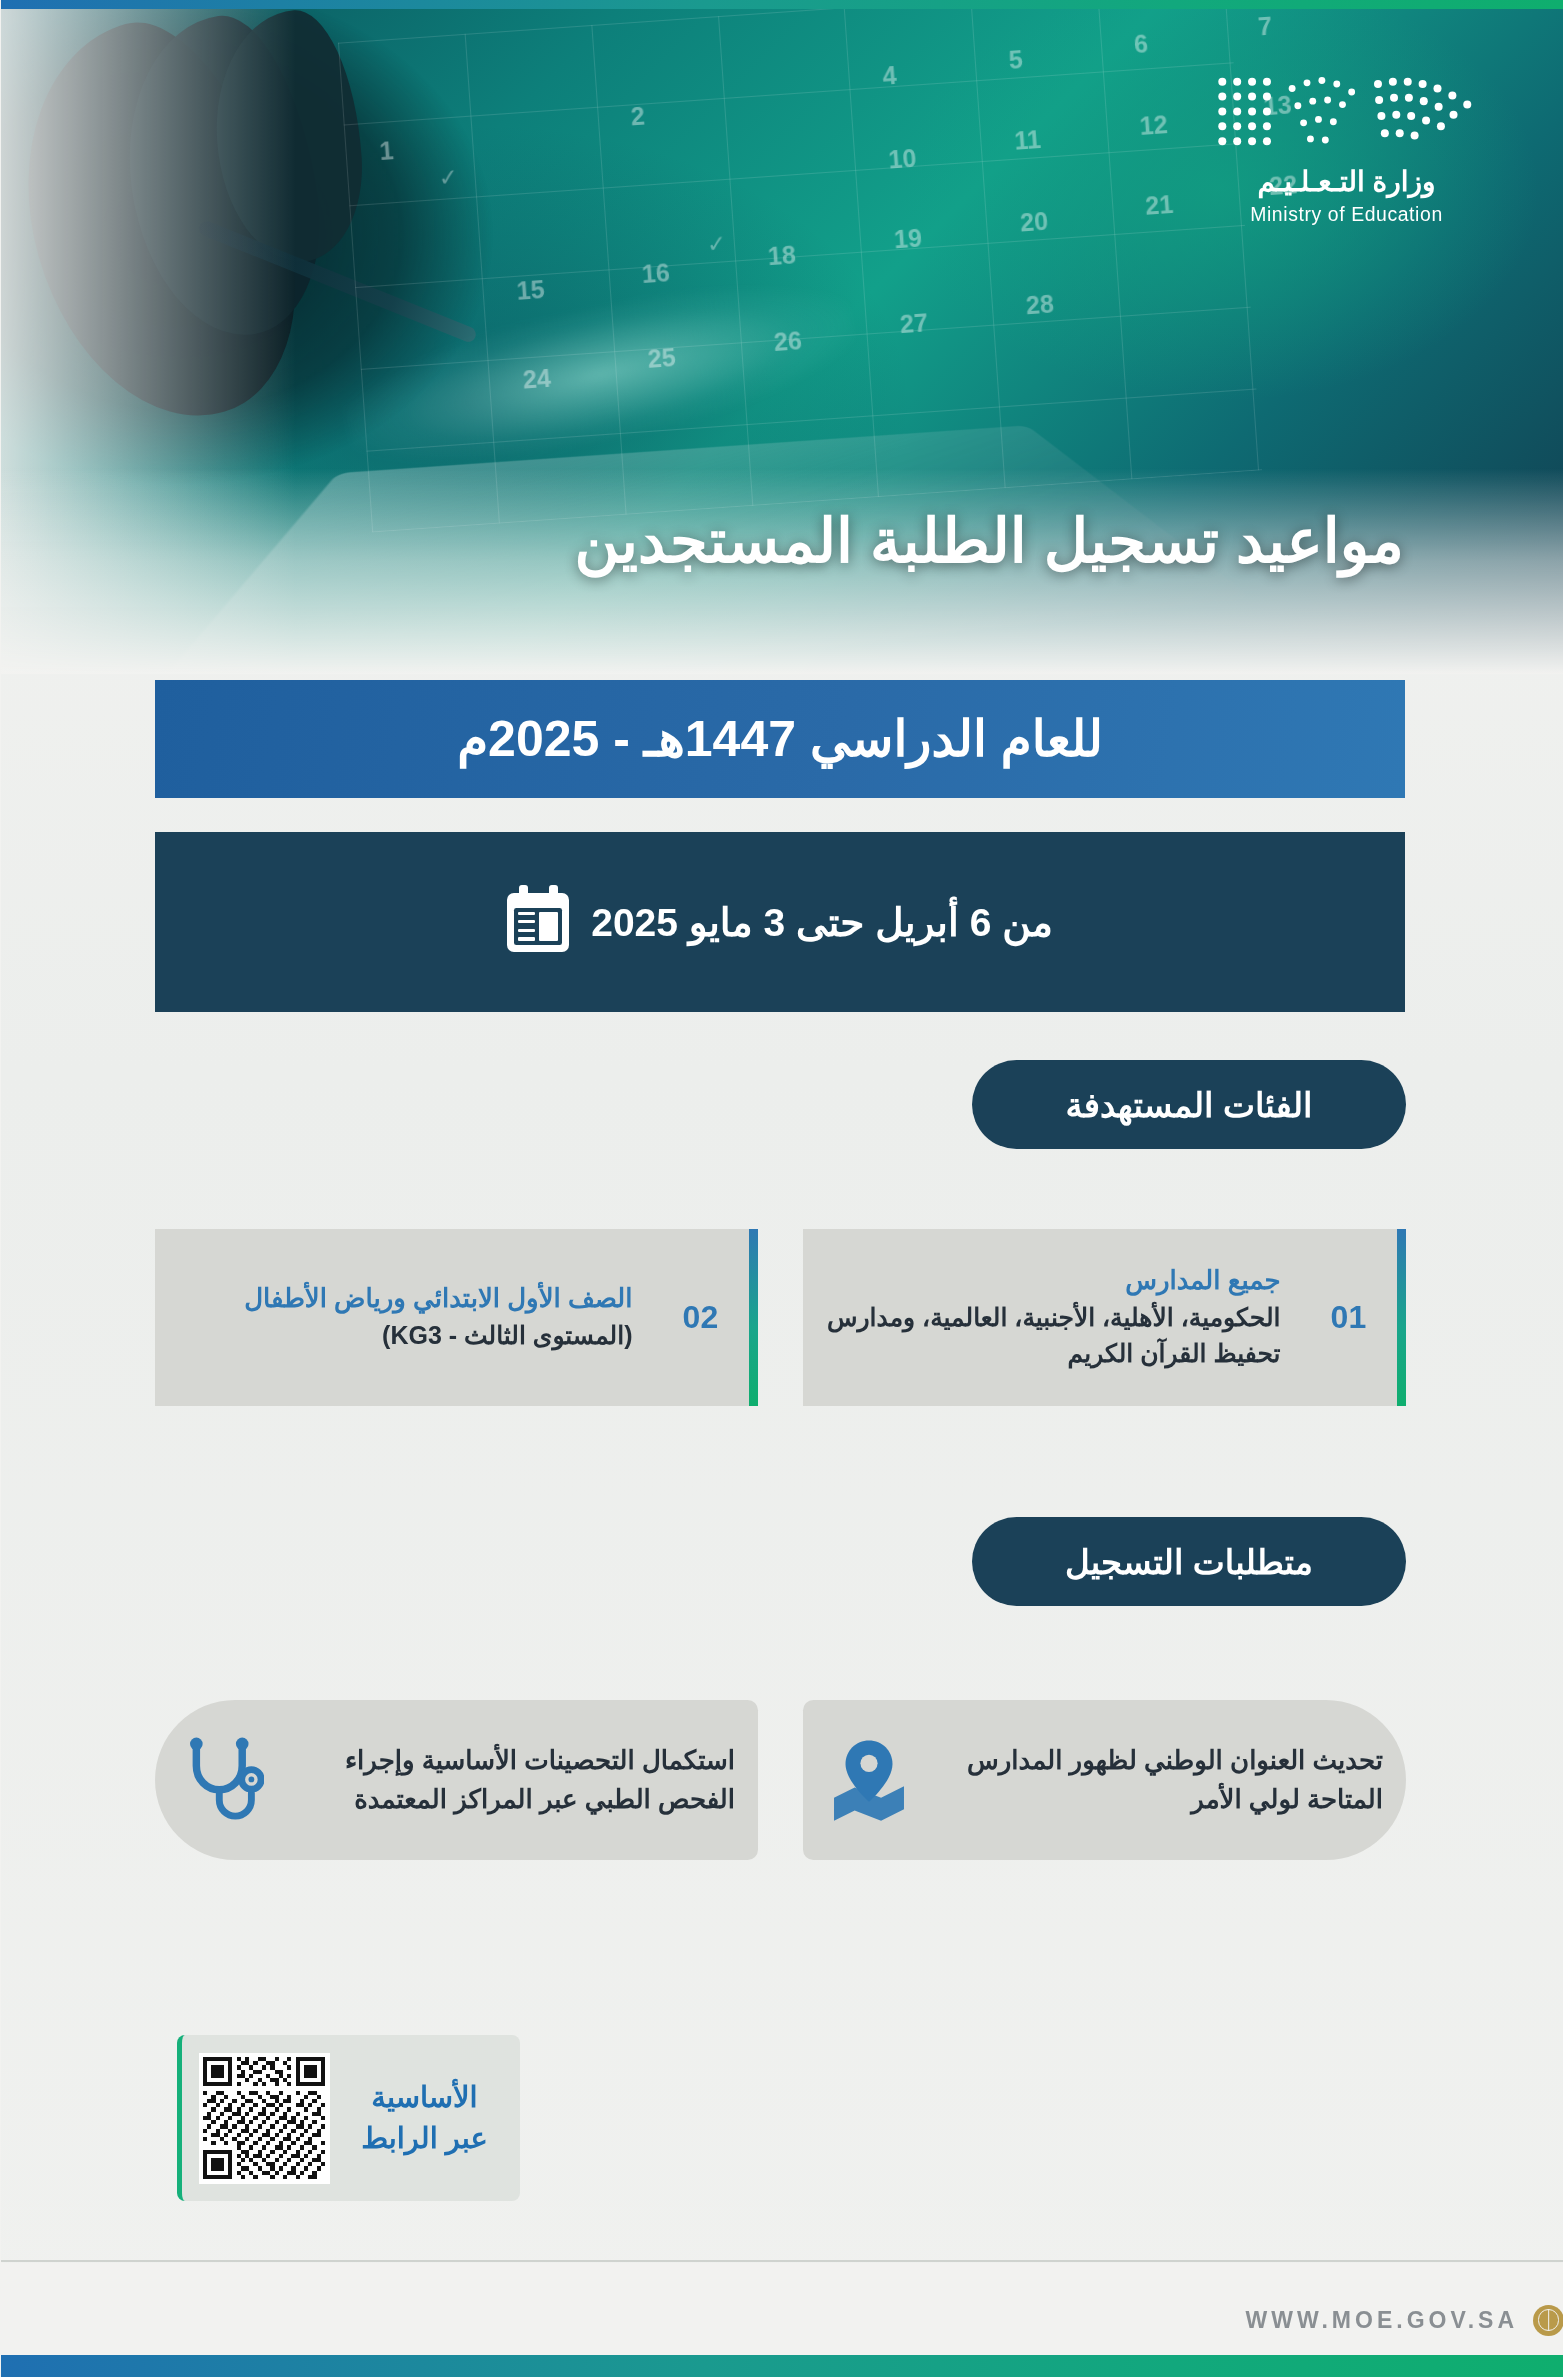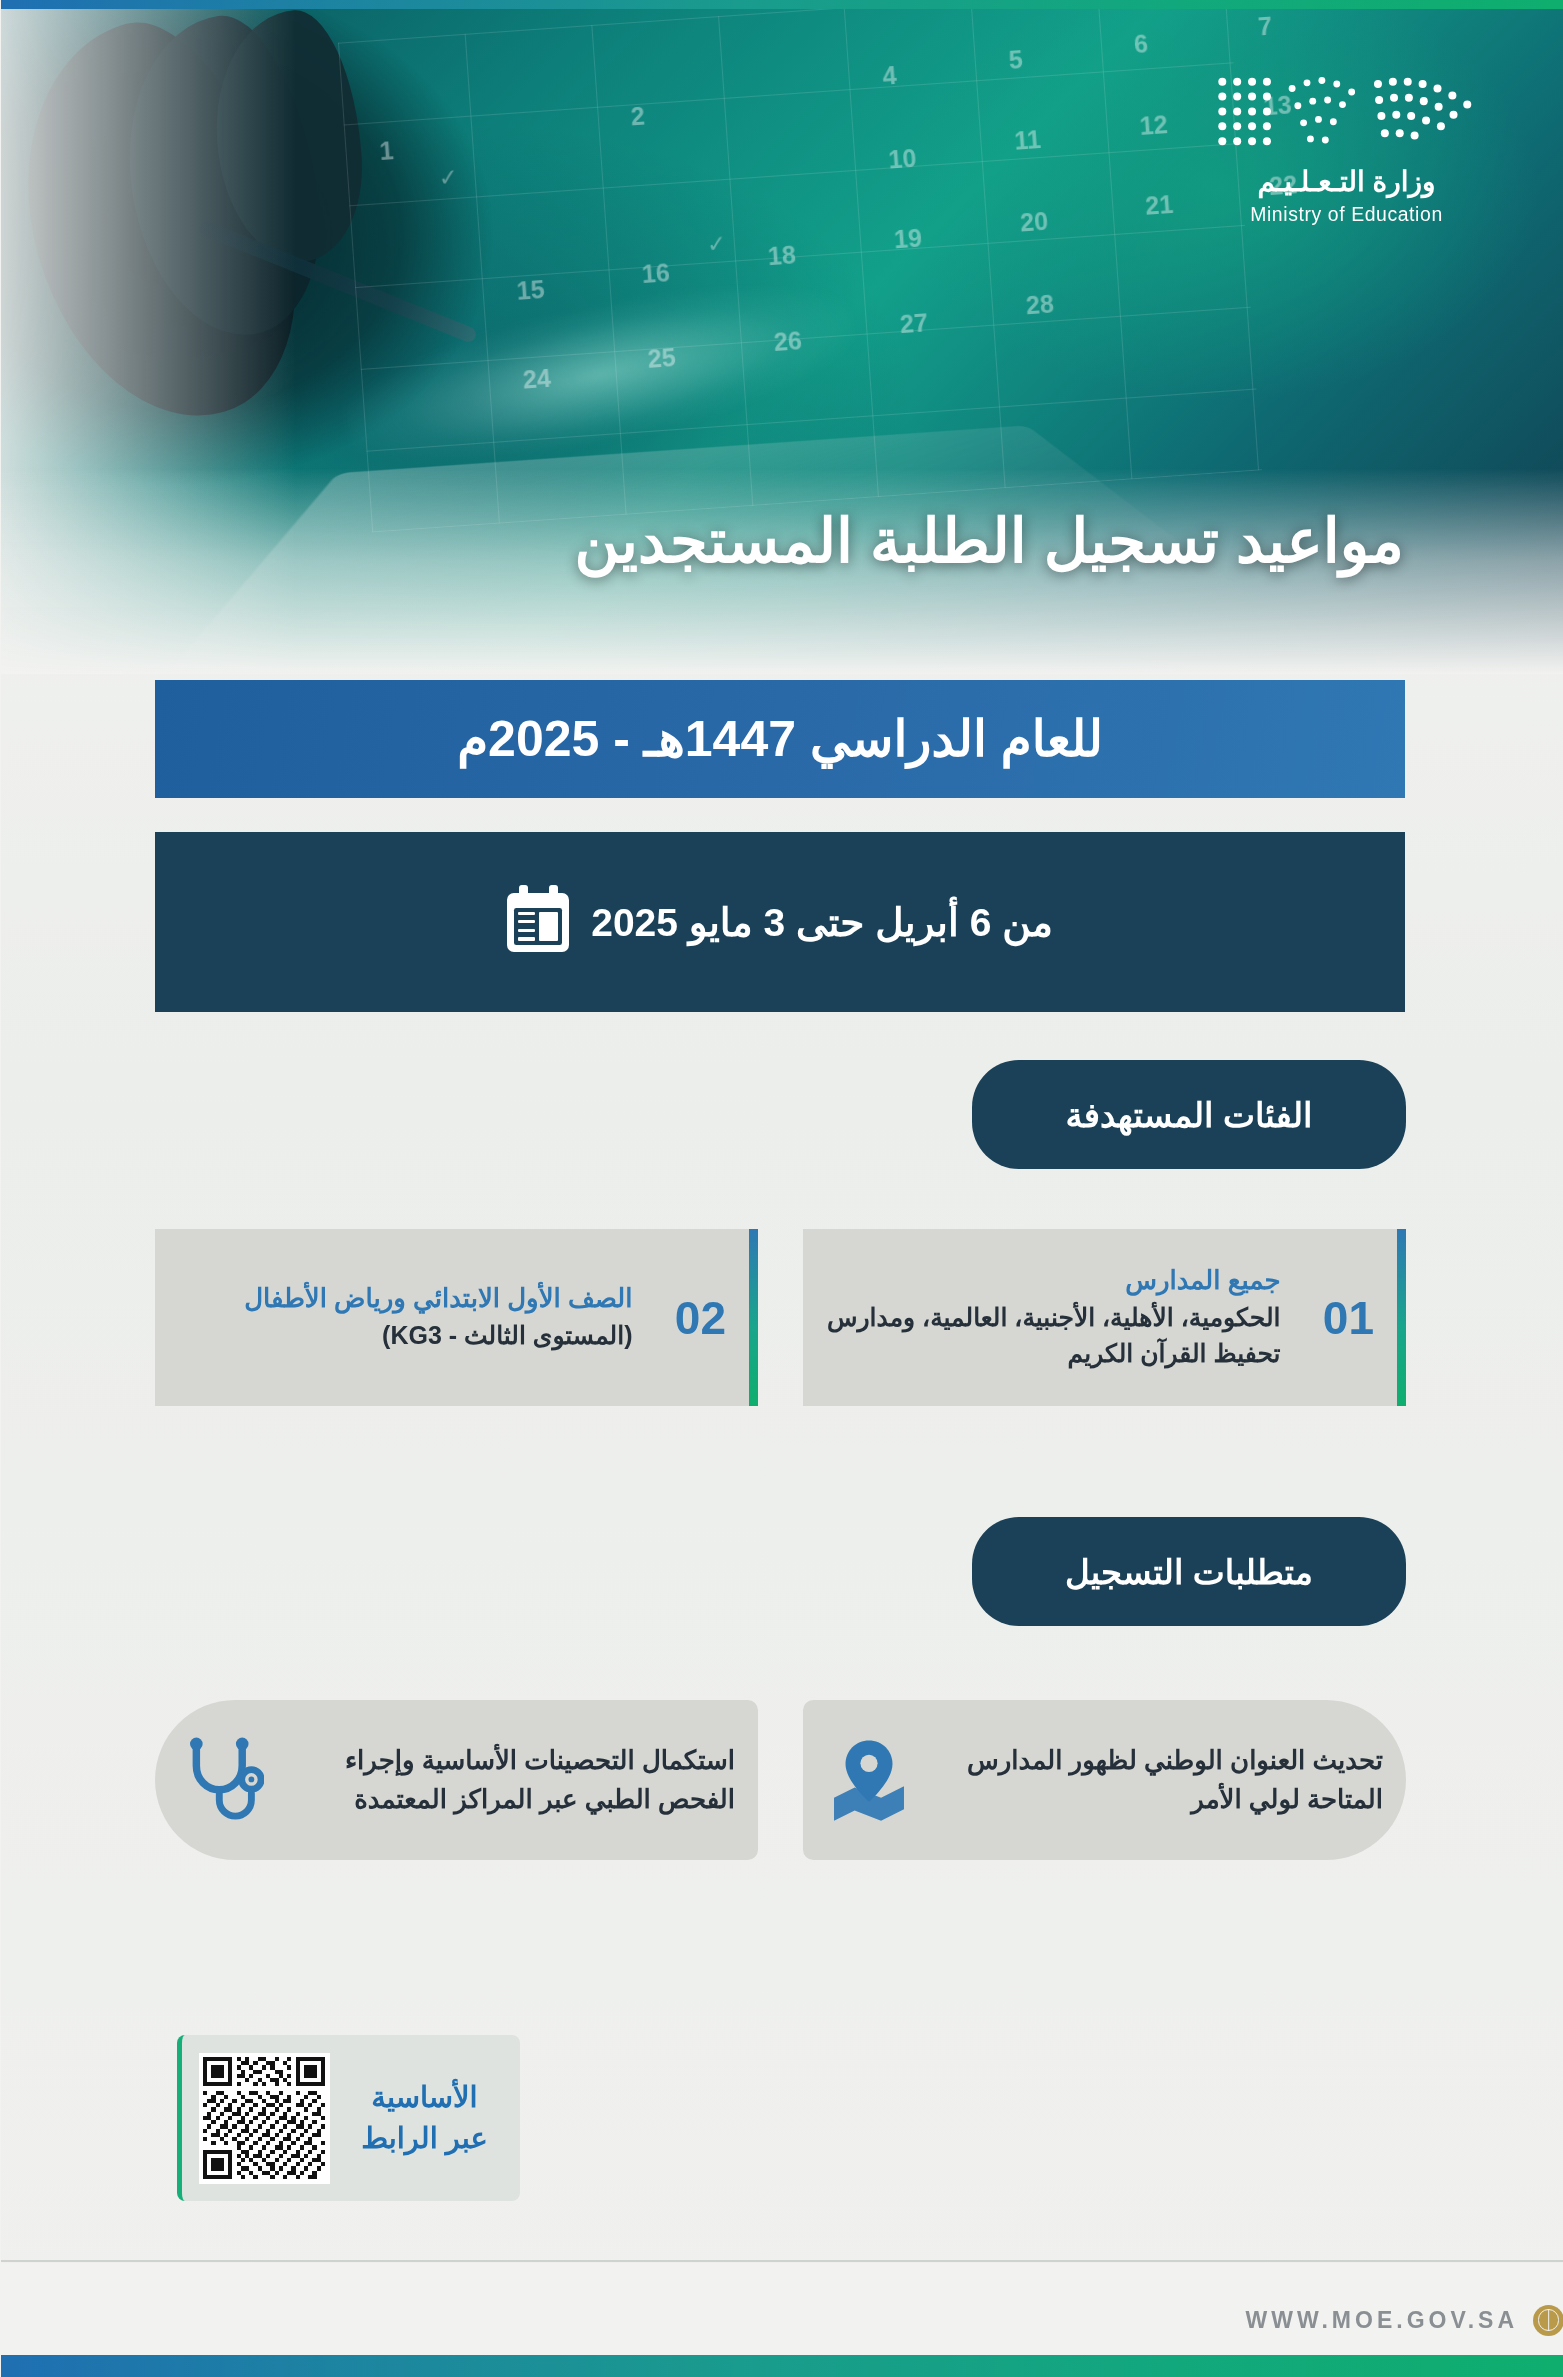--- a/index.html
+++ b/index.html
@@ -142,39 +142,39 @@
     position: absolute; left: 6.9px; right: 6.9px; top: 15px; bottom: 6.9px;
     background: #1b4158; border-radius: 2.3px;
     display: grid; grid-template-columns: 19.4px 1fr; gap: 4px; padding: 4px;
   }
   .cal-icon .blk { background: #ffffff; border-radius: 1.1px; }
   .cal-icon .lines { display: flex; flex-direction: column; justify-content: space-between; }
   .cal-icon .lines i { display: block; height: 3.4px; background: #ffffff; border-radius: 1.1px; }
 
   
   .pill {
-    position: absolute; height: 109px; background: #1b4158;
+    position: absolute; height: 89px; background: #1b4158;
     border-radius: 47px; display: flex; align-items: center; justify-content: center;
     color: #ffffff; font-size: 34px; font-weight: 700;
   }
   .pill.targets { left: 972px; top: 1060px; width: 434px; }
   .pill.reqs    { left: 972px; top: 1517px; width: 434px; }
 
   
   .card {
     position: absolute; background: #d6d7d3; display: flex; align-items: center;
     padding: 0; overflow: hidden;
   }
   .card .accent {
     width: 9.1px; height: 100%; flex: none;
     background: linear-gradient(180deg, #2f78b4 0%, #19a58c 55%, #0fae6e 100%);
   }
   .card .num {
     flex: none; width: 97px; text-align: center;
-    color: #2f78b4; font-size: 46px; font-weight: 700;
+    color: #2f78b4; font-size: 32px; font-weight: 700;
   }
   .card .body { flex: 1; padding: 0 19.4px 0 5.7px; text-align: right; }
   .card .body .l1 { color: #2f78b4; font-size: 26px; font-weight: 700; line-height: 1.38; }
   .card .body .l2 { color: #26303a; font-size: 25px; font-weight: 700; line-height: 1.45; }
   .card.c1 { left: 803px; top: 1229px; width: 603px; height: 177px; }
   .card.c2 { left: 155px;  top: 1229px; width: 603px; height: 177px; }
   .card.c2 .body .l1 { color: #2f78b4; }
 
   
   .req {

